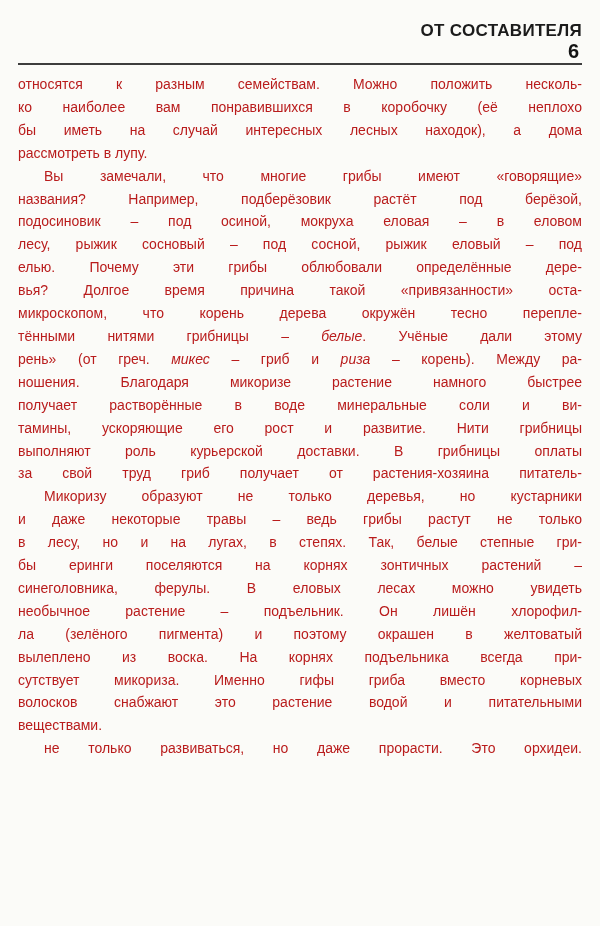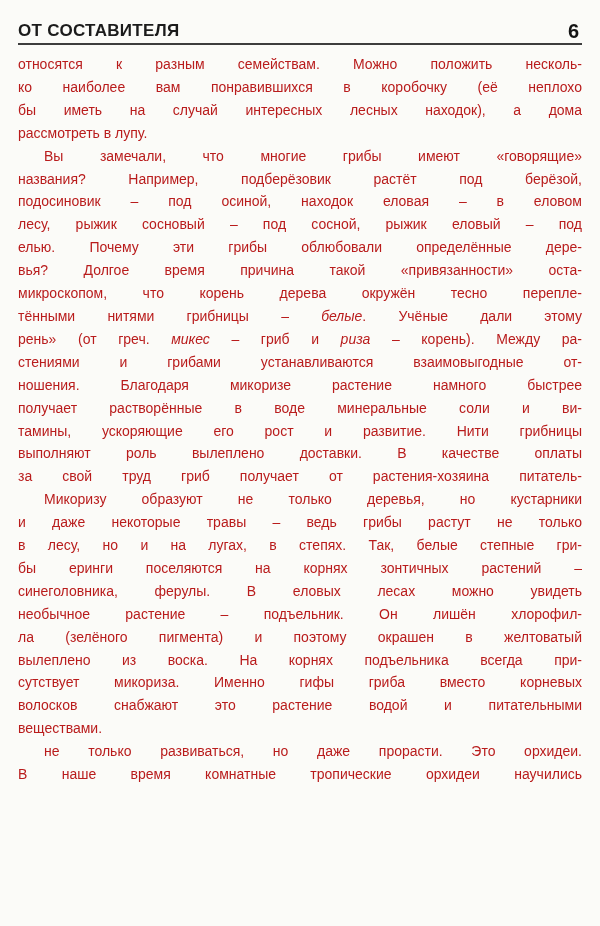--- a/index.html
+++ b/index.html
@@ -18,20 +18,21 @@
     box-sizing: border-box;
     width: 600px;
   }
   .header {
     display: flex;
     justify-content: space-between;
     align-items: flex-end;
     padding-top: 21px;
     padding-bottom: 2px;
     border-bottom: 2.5px solid #3d3d3d;
+    flex-direction: column;
   }
   .header-title {
     font-weight: bold;
     font-size: 17px;
     letter-spacing: 0.3px;
     color: #1b1b1b;
   }
   .page-number {
     font-weight: bold;
     font-size: 20px;
@@ -74,45 +75,43 @@
   <div class="text-body">
       <div class="para">
         <div class="line">относятся к разным семействам. Можно положить несколь-</div>
         <div class="line">ко наиболее вам понравившихся в коробочку (её неплохо</div>
         <div class="line">бы иметь на случай интересных лесных находок), а дома</div>
         <div class="line last">рассмотреть в лупу.</div>
       </div>
       <div class="para indent">
         <div class="line">Вы замечали, что многие грибы имеют «говорящие»</div>
         <div class="line">названия? Например, подберёзовик растёт под берёзой,</div>
-        <div class="line">подосиновик – под осиной, находок еловая – в еловом</div>
+        <div class="line">подосиновик – под осиной, мокруха еловая – в еловом</div>
         <div class="line">лесу, рыжик сосновый – под сосной, рыжик еловый – под</div>
         <div class="line">елью. Почему эти грибы облюбовали определённые дере-</div>
         <div class="line">вья? Долгое время причина такой «привязанности» оста-</div>
         <div class="line">микроскопом, что корень дерева окружён тесно перепле-</div>
         <div class="line">тёнными нитями грибницы – <i>белые</i>. Учёные дали этому</div>
         <div class="line">рень» (от греч. <i>микес</i> – гриб и <i>риза</i> – корень). Между ра-</div>
-        <div class="line">стениями и грибами устанавливаются взаимовыгодные от-</div>
         <div class="line">ношения. Благодаря микоризе растение намного быстрее</div>
         <div class="line">получает растворённые в воде минеральные соли и ви-</div>
         <div class="line">тамины, ускоряющие его рост и развитие. Нити грибницы</div>
-        <div class="line">выполняют роль вылеплено доставки. В качестве оплаты</div>
+        <div class="line">выполняют роль курьерской доставки. В грибницы оплаты</div>
         <div class="line">за свой труд гриб получает от растения-хозяина питатель-</div>
       </div>
       <div class="para indent">
         <div class="line">Микоризу образуют не только деревья, но кустарники</div>
         <div class="line">и даже некоторые травы – ведь грибы растут не только</div>
         <div class="line">в лесу, но и на лугах, в степях. Так, белые степные гри-</div>
         <div class="line">бы еринги поселяются на корнях зонтичных растений –</div>
         <div class="line">синеголовника, ферулы. В еловых лесах можно увидеть</div>
         <div class="line">необычное растение – подъельник. Он лишён хлорофил-</div>
         <div class="line">ла (зелёного пигмента) и поэтому окрашен в желтоватый</div>
         <div class="line">вылеплено из воска. На корнях подъельника всегда при-</div>
         <div class="line">сутствует микориза. Именно гифы гриба вместо корневых</div>
         <div class="line">волосков снабжают это растение водой и питательными</div>
         <div class="line last">веществами.</div>
       </div>
       <div class="para indent">
         <div class="line">не только развиваться, но даже прорасти. Это орхидеи.</div>
-        <div class="line">В наше время комнатные тропические орхидеи научились</div>
       </div>
     </div>
 </div>
 
 </body></html>

